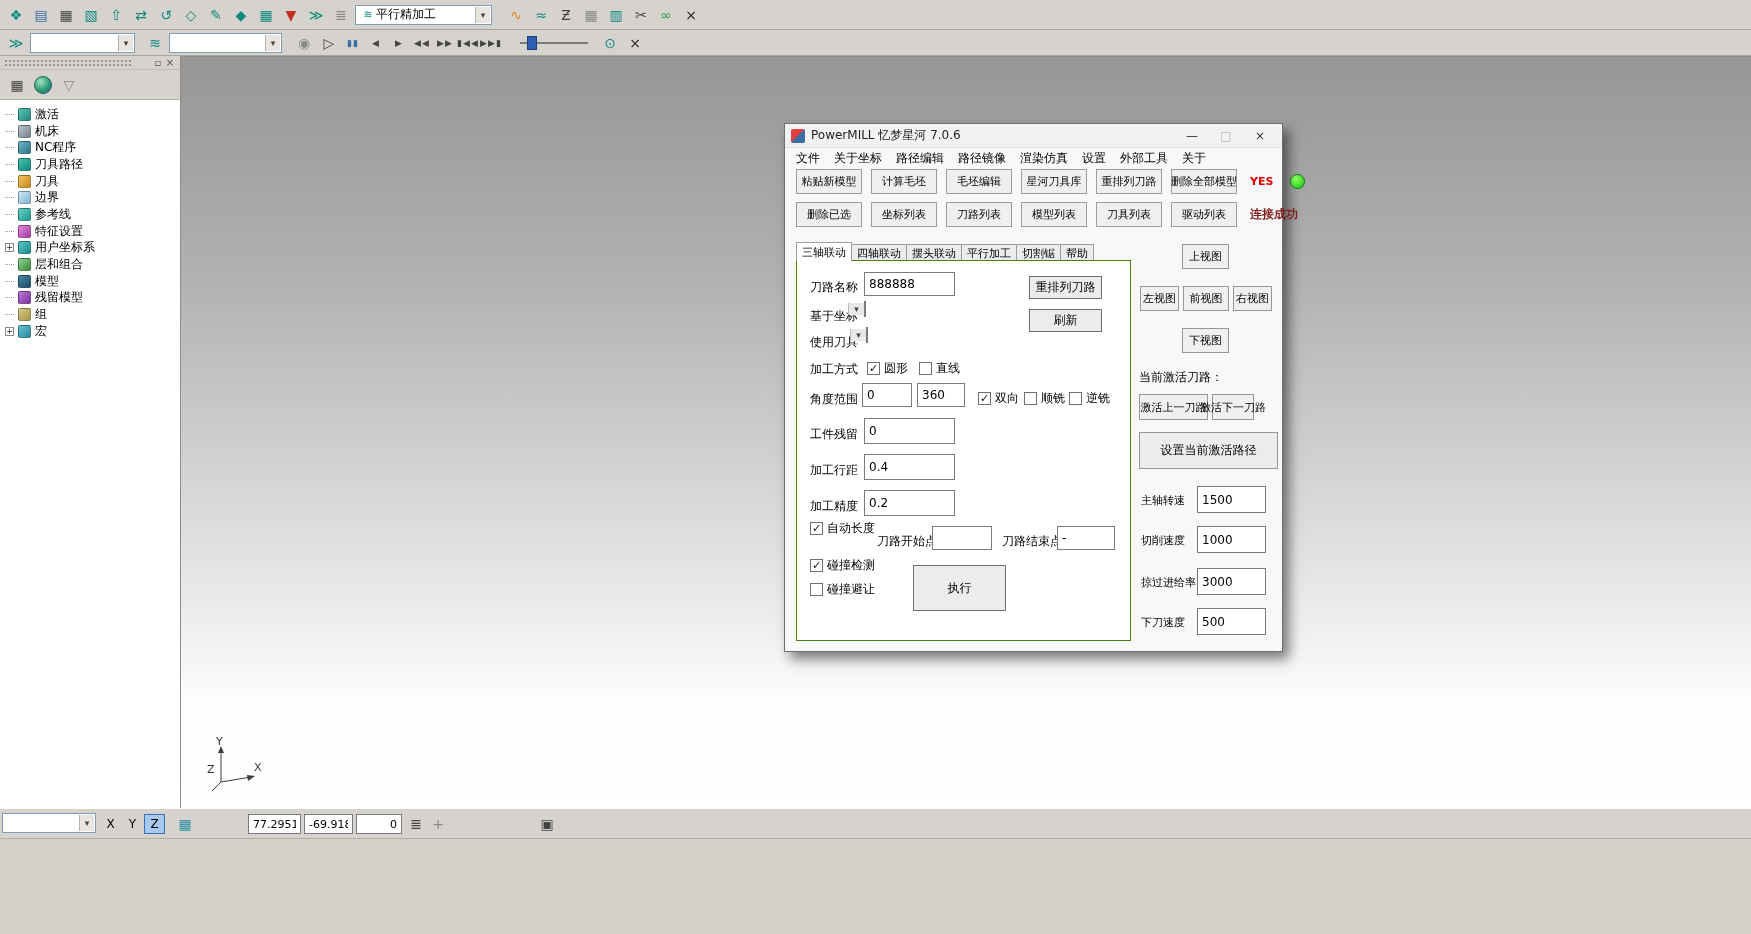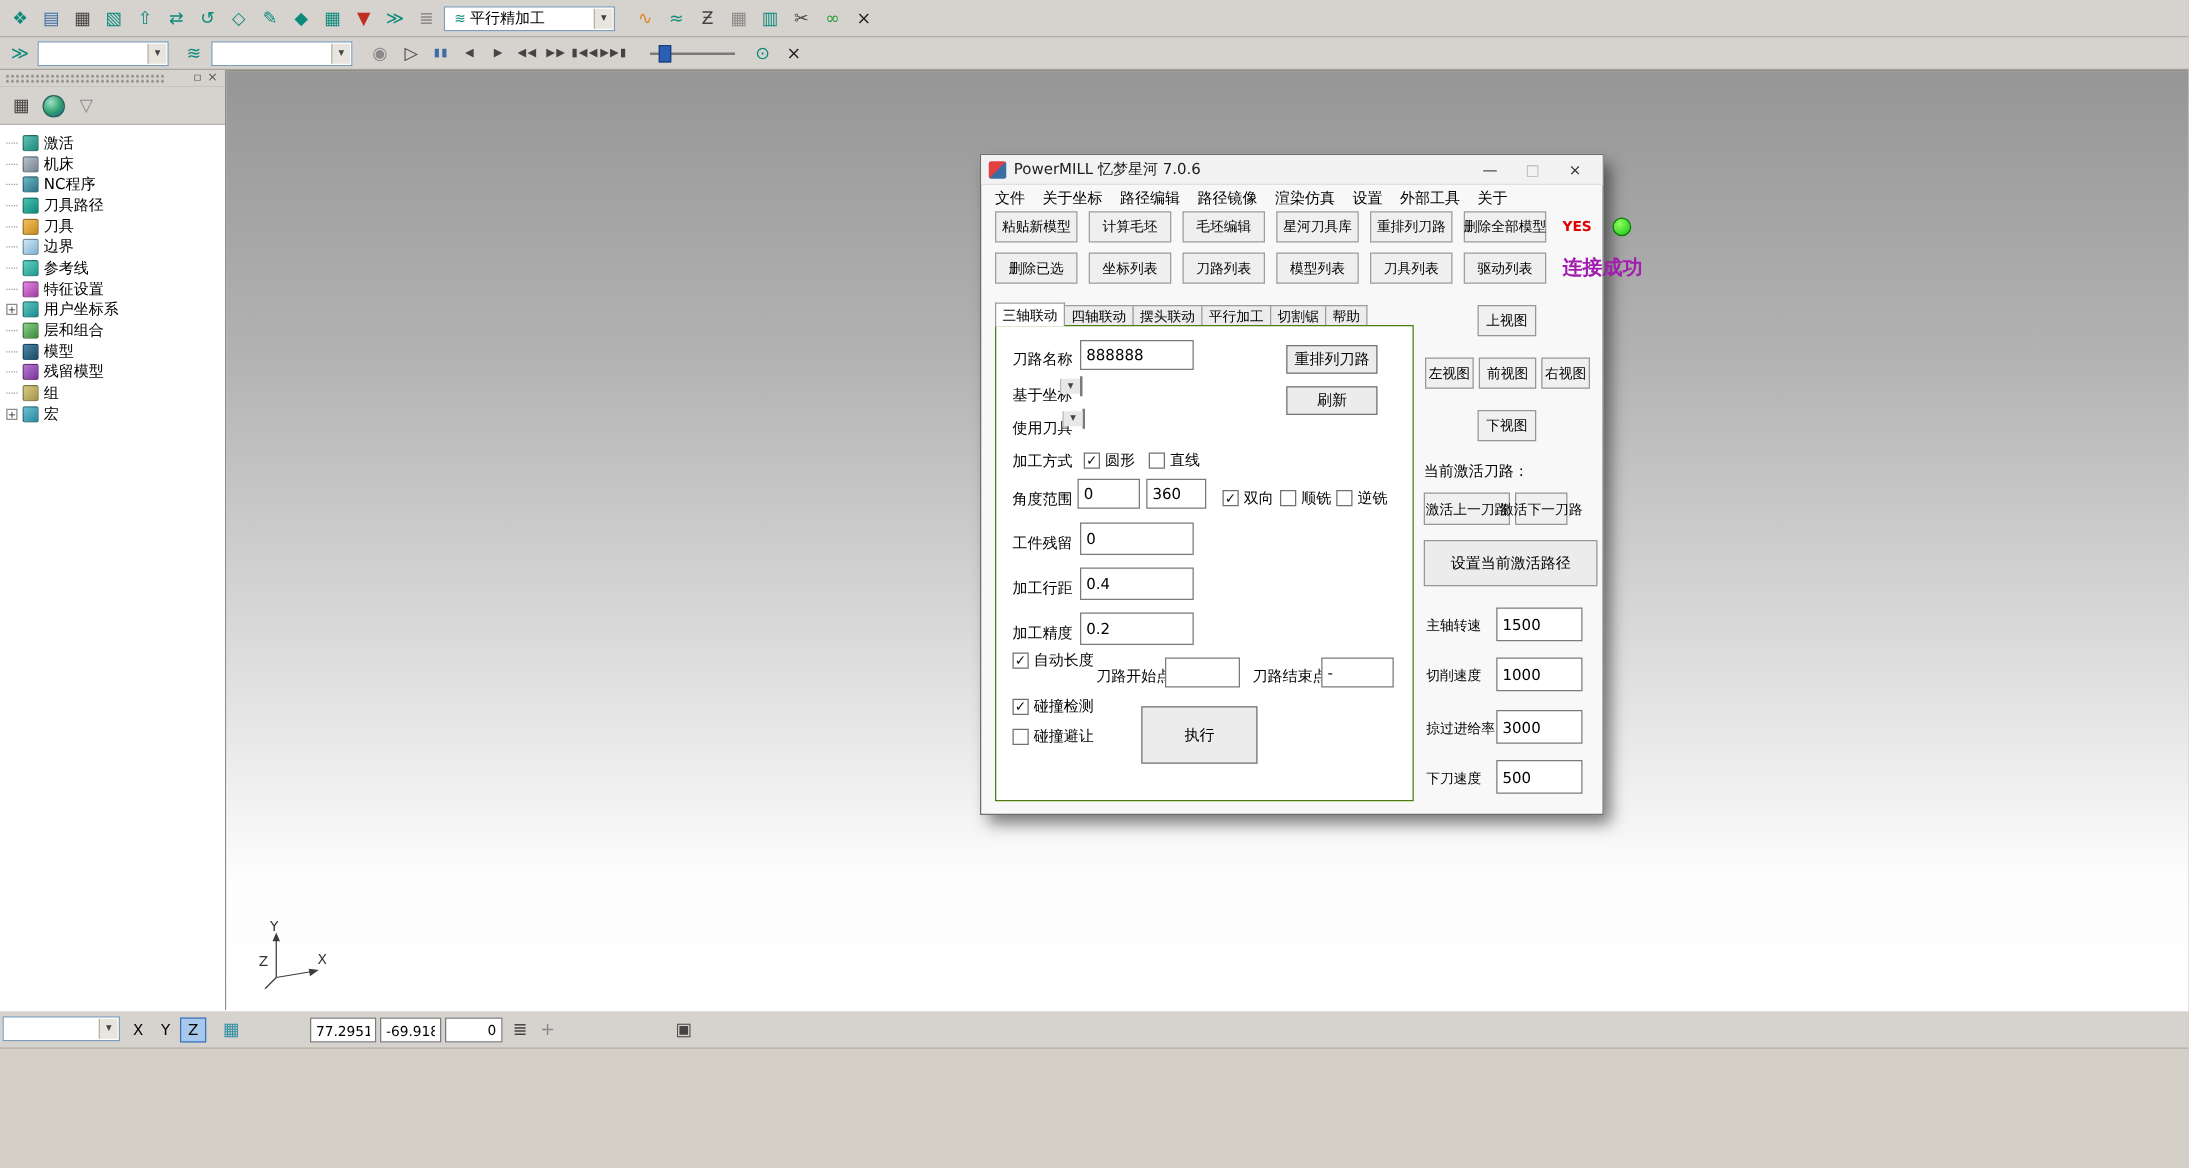--- a/index.html
+++ b/index.html
@@ -51,21 +51,21 @@
   .dicon { width:14px; height:14px; border-radius:2px; background:linear-gradient(135deg,#e04040 0 50%,#3c6ea5 50% 100%); flex:0 0 auto; }
   .dtext { font-size:12px; color:#222; flex:1; white-space:nowrap; overflow:hidden; }
   .wbtn { width:28px; text-align:center; color:#333; font-size:12px; }
   .wbtn.dim { color:#b5b5b5; }
   .dmenu { height:21px; display:flex; align-items:center; gap:14px; padding:0 11px; }
   .mitem { white-space:nowrap; }
   .brow { position:absolute; left:11px; display:flex; gap:9px; align-items:center; }
   .db { height:25px; width:66px; background:#efefef; border:1px solid #9d9d9d; display:flex; align-items:center; justify-content:center; font-size:11px; white-space:nowrap; }
   .yeslbl { color:#e00000; font-weight:bold; font-size:11px; margin-left:4px; }
   .okdot { width:15px; height:15px; border-radius:50%; background:radial-gradient(circle at 35% 30%,#8dff5a,#17c317); border:1px solid #0a7a0a; margin-left:8px; }
-  .connlbl { color:#a21caf; font-weight:bold; font-size:16px; margin-left:4px; white-space:nowrap; }
+  .connlbl { color:#7f1d1d; font-weight:bold; font-size:12px; margin-left:4px; white-space:nowrap; }
 
   .tabs { position:absolute; left:11px; top:119px; display:flex; align-items:flex-end; height:18px; }
   .tab { height:17px; padding:0 5px; font-size:11px; border:1px solid #9d9d9d; border-bottom:none; background:#ececec; display:flex; align-items:center; white-space:nowrap; margin-right:-1px; }
   .tab.active { background:#fff; height:19px; position:relative; z-index:2; }
   .tpanel { position:absolute; left:11px; top:136px; width:335px; height:381px; background:#fff; border:1px solid #4d7c0f; z-index:1; }
   .tpanel > * { position:absolute; }
   .flabel { font-size:12px; white-space:nowrap; }
   .inp { border:1px solid #7a7a7a; background:#fff; font-size:12px; padding:1px 4px; font-family:inherit; }
   .sel { background:#fff; border:1px solid #7a7a7a; height:20px; position:relative; }
   .sel .arrow { position:absolute; right:1px; top:1px; bottom:1px; width:16px; background:#e8e8e8; border-left:1px solid #bbb; display:flex; align-items:center; justify-content:center; font-size:9px; color:#444; }

